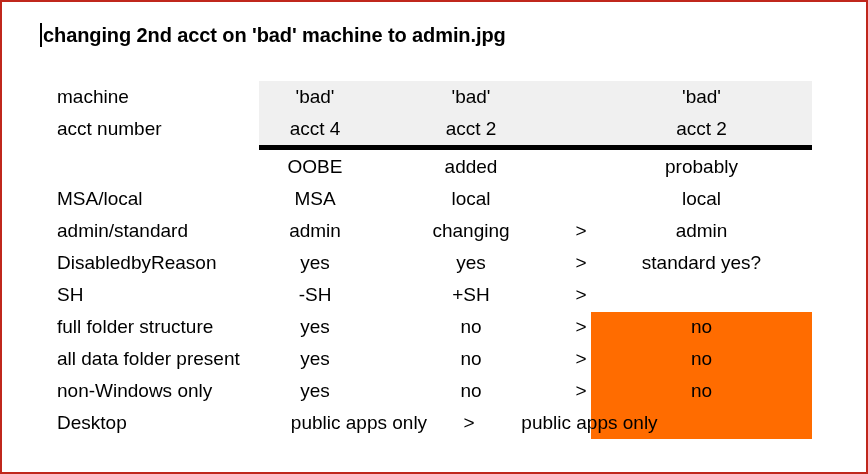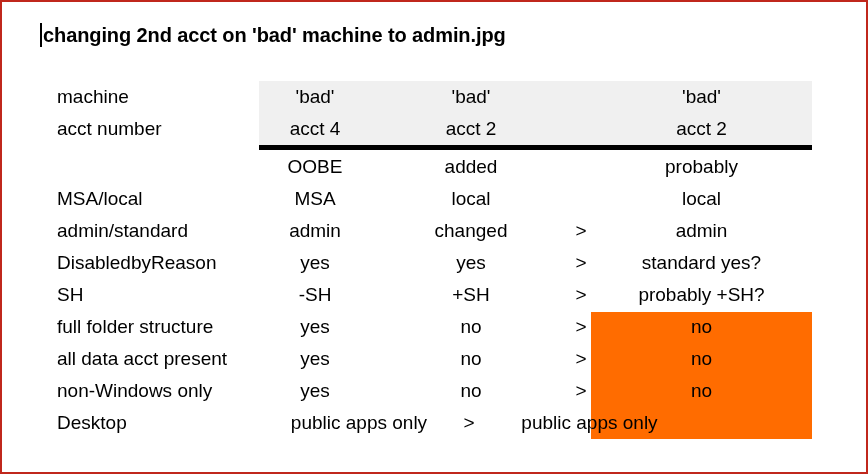--- a/index.html
+++ b/index.html
@@ -163,51 +163,50 @@
       <span class="c-label">MSA/local</span>
       <span class="c-1">MSA</span>
       <span class="c-2">local</span>
       <span class="c-arrow"></span>
       <span class="c-3">local</span>
     </div>
 
     <div class="row">
       <span class="c-label">admin/standard</span>
       <span class="c-1">admin</span>
-      <span class="c-2">changed</span>
+      <span class="c-2">changing</span>
       <span class="c-arrow">&gt;</span>
       <span class="c-3">admin</span>
     </div>
 
     <div class="row">
       <span class="c-label">DisabledbyReason</span>
       <span class="c-1">yes</span>
       <span class="c-2">yes</span>
       <span class="c-arrow">&gt;</span>
       <span class="c-3">standard yes?</span>
     </div>
 
     <div class="row">
       <span class="c-label">SH</span>
       <span class="c-1">-SH</span>
       <span class="c-2">+SH</span>
       <span class="c-arrow">&gt;</span>
-      <span class="c-3">probably +SH?</span>
     </div>
 
     <div class="row">
       <span class="c-label">full folder structure</span>
       <span class="c-1">yes</span>
       <span class="c-2">no</span>
       <span class="c-arrow">&gt;</span>
       <span class="c-3">no</span>
     </div>
 
     <div class="row">
-      <span class="c-label">all data acct present</span>
+      <span class="c-label">all data folder present</span>
       <span class="c-1">yes</span>
       <span class="c-2">no</span>
       <span class="c-arrow">&gt;</span>
       <span class="c-3">no</span>
     </div>
 
     <div class="row">
       <span class="c-label">non-Windows only</span>
       <span class="c-1">yes</span>
       <span class="c-2">no</span>

